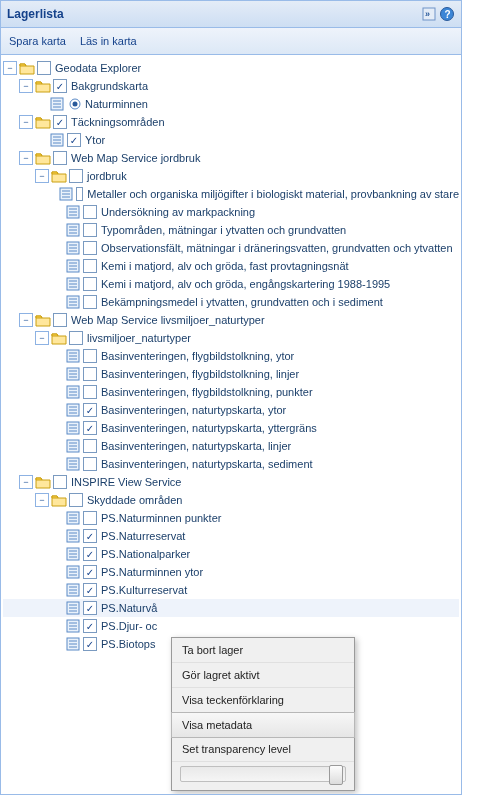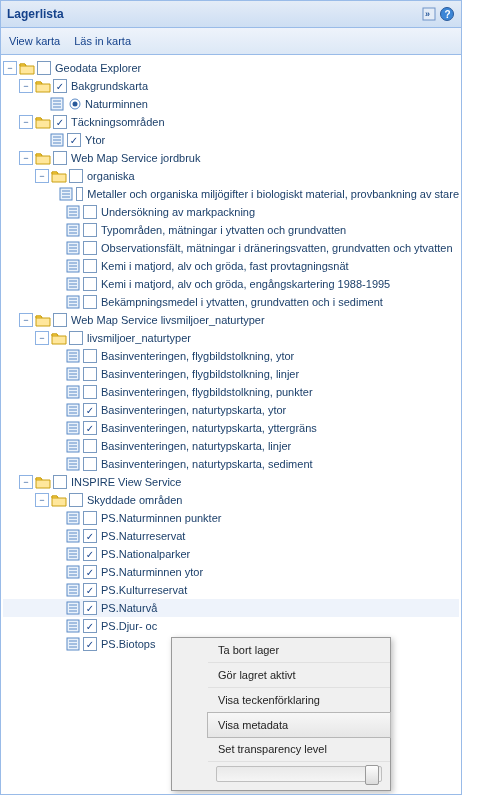--- a/index.html
+++ b/index.html
@@ -41,21 +41,21 @@
         </svg>
     </span>
     <span class="tool">
       <svg width="14" height="14">
           <circle cx="7" cy="7" r="6.5" fill="#3d86d6" stroke="#2a5a9a"></circle>
           <text x="4.5" y="11" font-size="10" fill="#fff" font-weight="bold">?</text>
         </svg>
     </span>
   </div>
   <div class="toolbar">
-    <span>View karta</span>
+    <span>Spara karta</span>
     <span>Läs in karta</span>
   </div>
   <div class="tree" id="tree">
       <div class="node">
         <span class="ind" style="width:0px"></span>
         <span class="toggle">−</span>
         <span class="ico folder">
           <svg width="16" height="14">
             <path d="M1 3h5l1 2h8v8H1z" fill="#ffe79c" stroke="#caa013"></path>
             <path d="M1 3h5l1 2H1z" fill="#ffd24a" stroke="#caa013"></path>
@@ -136,21 +136,21 @@
       <div class="node">
         <span class="ind" style="width:32px"></span>
         <span class="toggle">−</span>
         <span class="ico folder">
           <svg width="16" height="14">
             <path d="M1 3h5l1 2h8v8H1z" fill="#ffe79c" stroke="#caa013"></path>
             <path d="M1 3h5l1 2H1z" fill="#ffd24a" stroke="#caa013"></path>
           </svg>
         </span>
         <span class="cb"></span>
-        <span class="lbl">organiska</span>
+        <span class="lbl">jordbruk</span>
       </div>
       <div class="node">
         <span class="ind" style="width:48px"></span>
         <span class="elbow"></span>
         <span class="ico leaf">
           <svg width="16" height="16">
             <rect x="2" y="2" width="12" height="12" fill="#eaf2fb" stroke="#5b8ac6"></rect>
             <line x1="4" y1="5" x2="12" y2="5" stroke="#5b8ac6"></line>
             <line x1="4" y1="8" x2="12" y2="8" stroke="#5b8ac6"></line>
             <line x1="4" y1="11" x2="12" y2="11" stroke="#5b8ac6"></line>
@@ -496,21 +496,21 @@
             <line x1="4" y1="5" x2="12" y2="5" stroke="#5b8ac6"></line>
             <line x1="4" y1="8" x2="12" y2="8" stroke="#5b8ac6"></line>
             <line x1="4" y1="11" x2="12" y2="11" stroke="#5b8ac6"></line>
           </svg>
         </span>
         <span class="cb checked"></span>
         <span class="lbl">PS.Biotops</span>
       </div>
     </div>
 
-  <div class="ctx" id="ctx" style="left: 170px; top: 636px; padding-left: 36px;">
+  <div class="ctx" id="ctx" style="left: 170px; top: 636px;">
       <div class="item"><span>Ta bort lager</span></div>
       <div class="item"><span>Gör lagret aktivt</span></div>
       <div class="item"><span>Visa teckenförklaring</span></div>
       <div class="item sel"><span>Visa metadata</span></div>
       <div class="item"><span>Set transparency level</span></div>
       <div class="slider">
         <div class="thumb"></div>
       </div>
     </div>
 </div>

